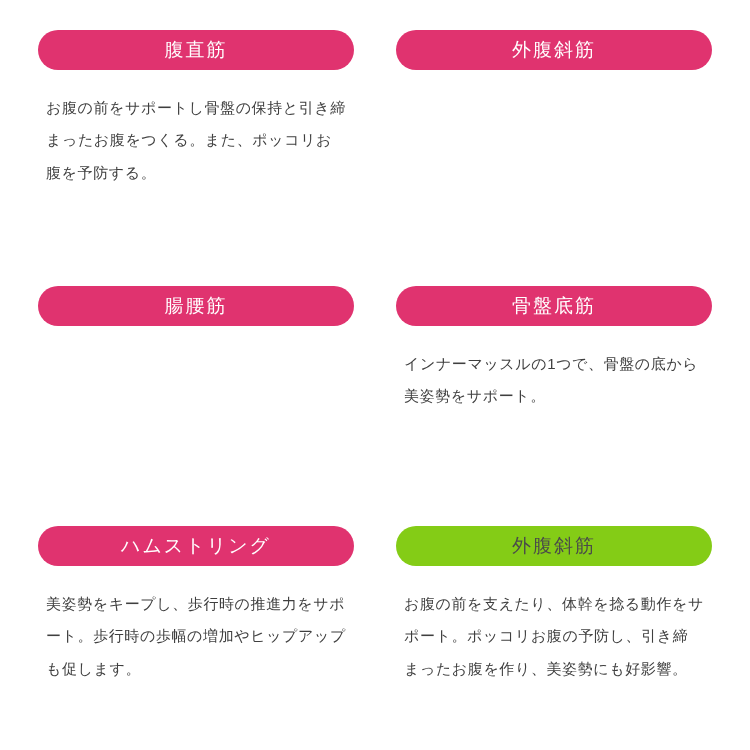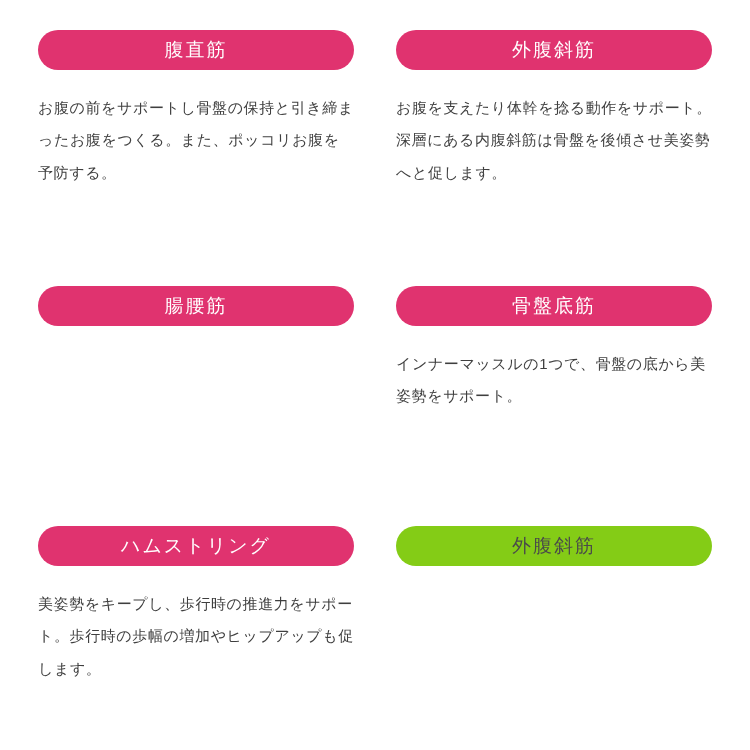--- a/index.html
+++ b/index.html
@@ -52,51 +52,51 @@
   .pill-gray {
     background: #84cc16;
     color: #4a4a4a;
   }
   .body-text {
     font-size: 15px;
     line-height: 2.15;
     letter-spacing: 0.6px;
     color: #3f3f3f;
     text-align: left;
-    margin: 0;
+    margin: 8px;
   }
 </style>
 </head>
 <body>
 
 <div class="page">
   <div class="grid">
 
     <div class="cell cell-row-1">
       <div class="pill pill-pink">腹直筋</div>
       <p class="body-text">お腹の前をサポートし骨盤の保持と引き締まったお腹をつくる。また、ポッコリお腹を予防する。</p>
     </div>
 
     <div class="cell cell-row-1">
       <div class="pill pill-pink">外腹斜筋</div>
-      <p class="body-text">お腹を支えたり体幹を捻る動作をサポート。深層にある内腹斜筋は骨盤を後傾させ美姿勢へと促します。</p>
     </div>
 
     <div class="cell cell-row-2">
       <div class="pill pill-pink">腸腰筋</div>
     </div>
 
     <div class="cell cell-row-2">
       <div class="pill pill-pink">骨盤底筋</div>
       <p class="body-text">インナーマッスルの1つで、骨盤の底から美姿勢をサポート。</p>
     </div>
 
     <div class="cell cell-row-3">
       <div class="pill pill-pink">ハムストリング</div>
       <p class="body-text">美姿勢をキープし、歩行時の推進力をサポート。歩行時の歩幅の増加やヒップアップも促します。</p>
     </div>
 
     <div class="cell cell-row-3">
       <div class="pill pill-gray">外腹斜筋</div>
+      <p class="body-text">お腹の前を支えたり、体幹を捻る動作をサポート。ポッコリお腹の予防し、引き締まったお腹を作り、美姿勢にも好影響。</p>
     </div>
 
   </div>
 </div>
 
 </body></html>

